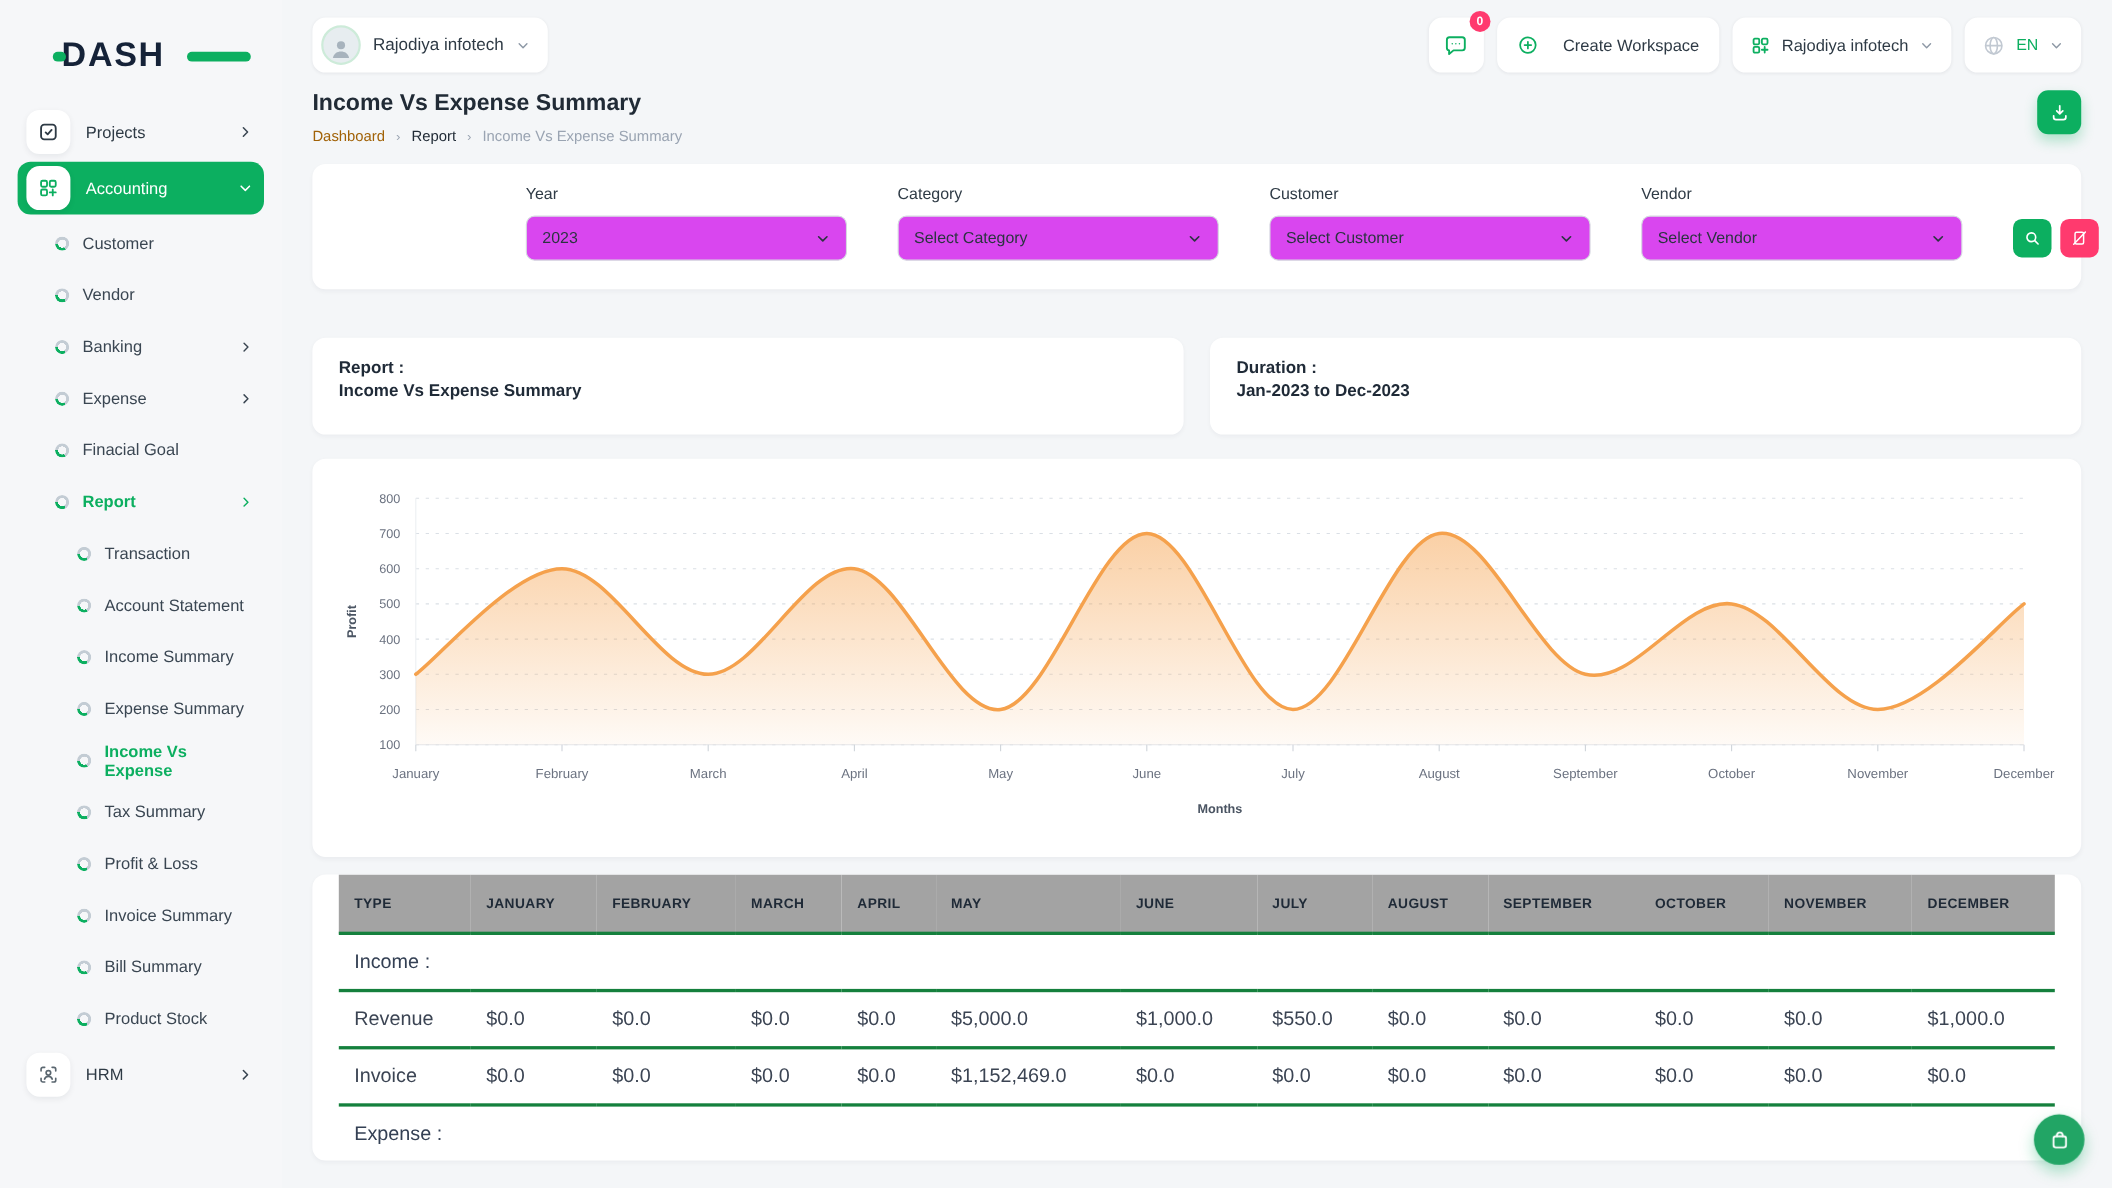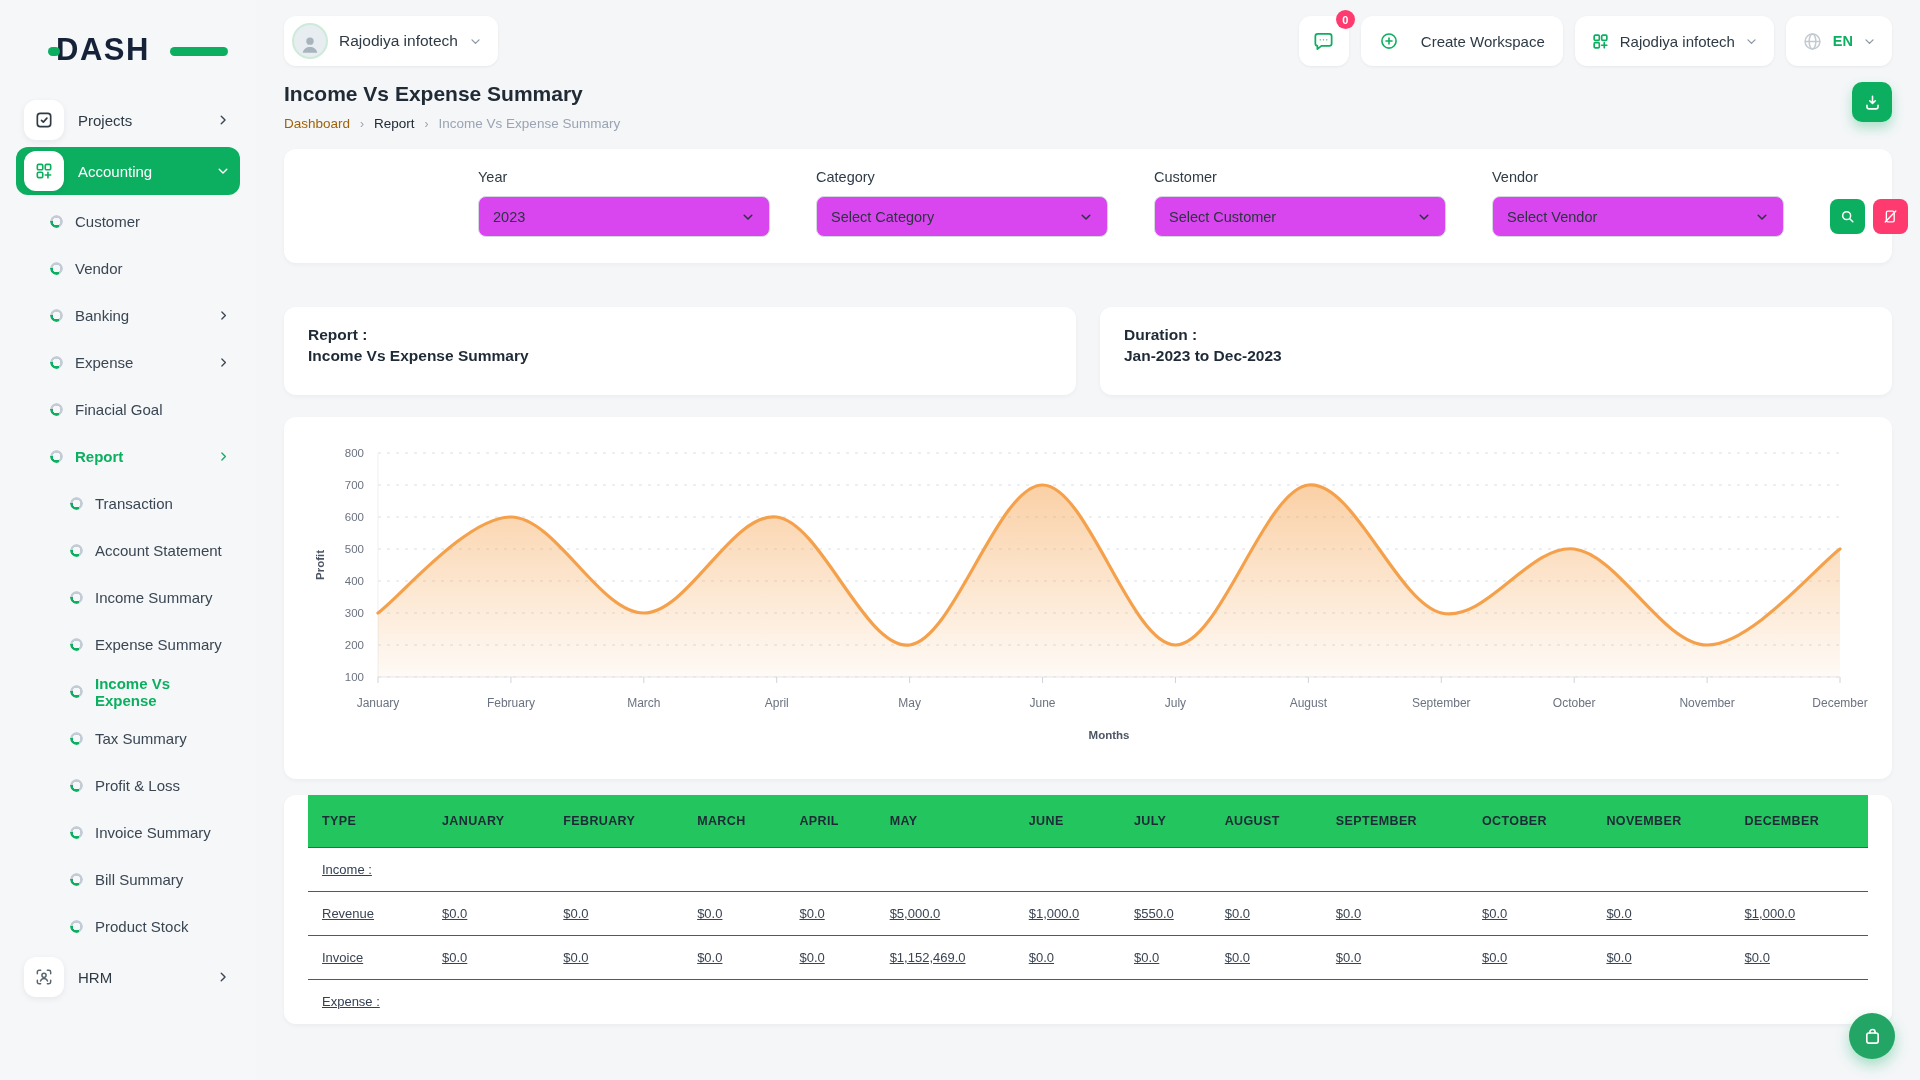--- a/index.html
+++ b/index.html
@@ -36,21 +36,21 @@
   .pill { background:#fff; border-radius:12px; box-shadow:0 1px 3px rgba(16,24,40,.06); display:flex; align-items:center; }
   .user-pill { padding:6px 16px 6px 8px; gap:11px; height:50px; cursor:pointer; }
   .avatar { width:36px; height:36px; border-radius:50%; background:#e7edf0; border:2px solid #cdebd9; display:flex; align-items:flex-end; justify-content:center; overflow:hidden; }
   .user-pill .uname { font-size:15.5px; color:#2e3a45; }
   .topbar-right { display:flex; align-items:center; gap:12px; }
   .icon-btn { width:50px; height:50px; justify-content:center; position:relative; cursor:pointer; }
   .badge { position:absolute; top:-6px; right:-6px; min-width:19px; height:19px; border-radius:10px; background:#ff3a6e; color:#fff; font-size:11px; font-weight:700; display:flex; align-items:center; justify-content:center; padding:0 5px; }
   .cw-pill { height:50px; padding:0 18px; gap:22px; font-size:15px; color:#2e3a45; cursor:pointer; }
   .ws-pill { height:50px; padding:0 16px; gap:10px; font-size:15px; color:#2e3a45; cursor:pointer; }
   .lang-pill { height:50px; padding:0 16px; gap:10px; cursor:pointer; }
-  .lang-code { color:#0caf60; font-weight:700; font-size:14.5px; }
+  .lang-code { color:#0caf60; font-weight:400; font-size:14.5px; }
 
   .title-row { display:flex; justify-content:space-between; align-items:flex-start; margin-top:16px; }
   .page-title { font-size:21px; font-weight:700; color:#212b36; }
   .breadcrumb { display:flex; align-items:center; gap:10px; margin-top:10px; font-size:13.5px; }
   .crumb-link { color:#a16207; cursor:pointer; }
   .crumb-mid { color:#212b36; cursor:pointer; }
   .crumb-current { color:#9aa4b2; }
   .crumb-sep { color:#9aa4b2; font-size:12px; }
   .dl-btn { width:40px; height:40px; border:none; border-radius:10px; background:#0caf60; display:flex; align-items:center; justify-content:center; cursor:pointer; box-shadow:0 6px 12px rgba(12,175,96,.3); }
 
@@ -71,24 +71,24 @@
   .summary-card .s-value { font-size:15.5px; font-weight:700; color:#1f2a37; margin-top:3px; }
 
   .chart-card { margin-top:22px; padding:18px 24px 8px 24px; height:362px; }
   .chart-card svg { overflow:visible; display:block; }
   .ytick { font-size:11.5px; fill:#6b7280; }
   .xtick { font-size:12px; fill:#6b7280; }
   .axis-title { font-size:11.5px; font-weight:700; fill:#4b5563; }
 
   .table-card { margin-top:16px; padding:0 24px; overflow:hidden; }
   table { width:100%; border-collapse:collapse; }
-  thead tr { background:#22c55e; }
+  thead tr { background:#a3a3a3; }
   th { text-align:left; font-size:12.5px; font-weight:700; color:#1f2a37; letter-spacing:.03em; padding:19px 14px; white-space:nowrap; }
   th:first-child { padding-left:14px; width:120px; }
-  td { font-size:13px; color:#3b4453; padding:14px; border-top:1px solid #15803d; height:44px;text-decoration:underline; }
+  td { font-size:18px; color:#3b4453; padding:14px; border-top:3px solid #15803d; height:44px; }
   tr.section td { color:#344054; }
 
   .fab { position:fixed; right:25px; bottom:21px; width:46px; height:46px; border-radius:50%; border:none; background:#22a565; display:flex; align-items:center; justify-content:center; cursor:pointer; box-shadow:0 6px 14px rgba(12,175,96,.35); }
 </style>
 </head>
 <body>
 
 <aside class="sidebar">
   <div class="logo">
     <span class="logo-dot"></span>

